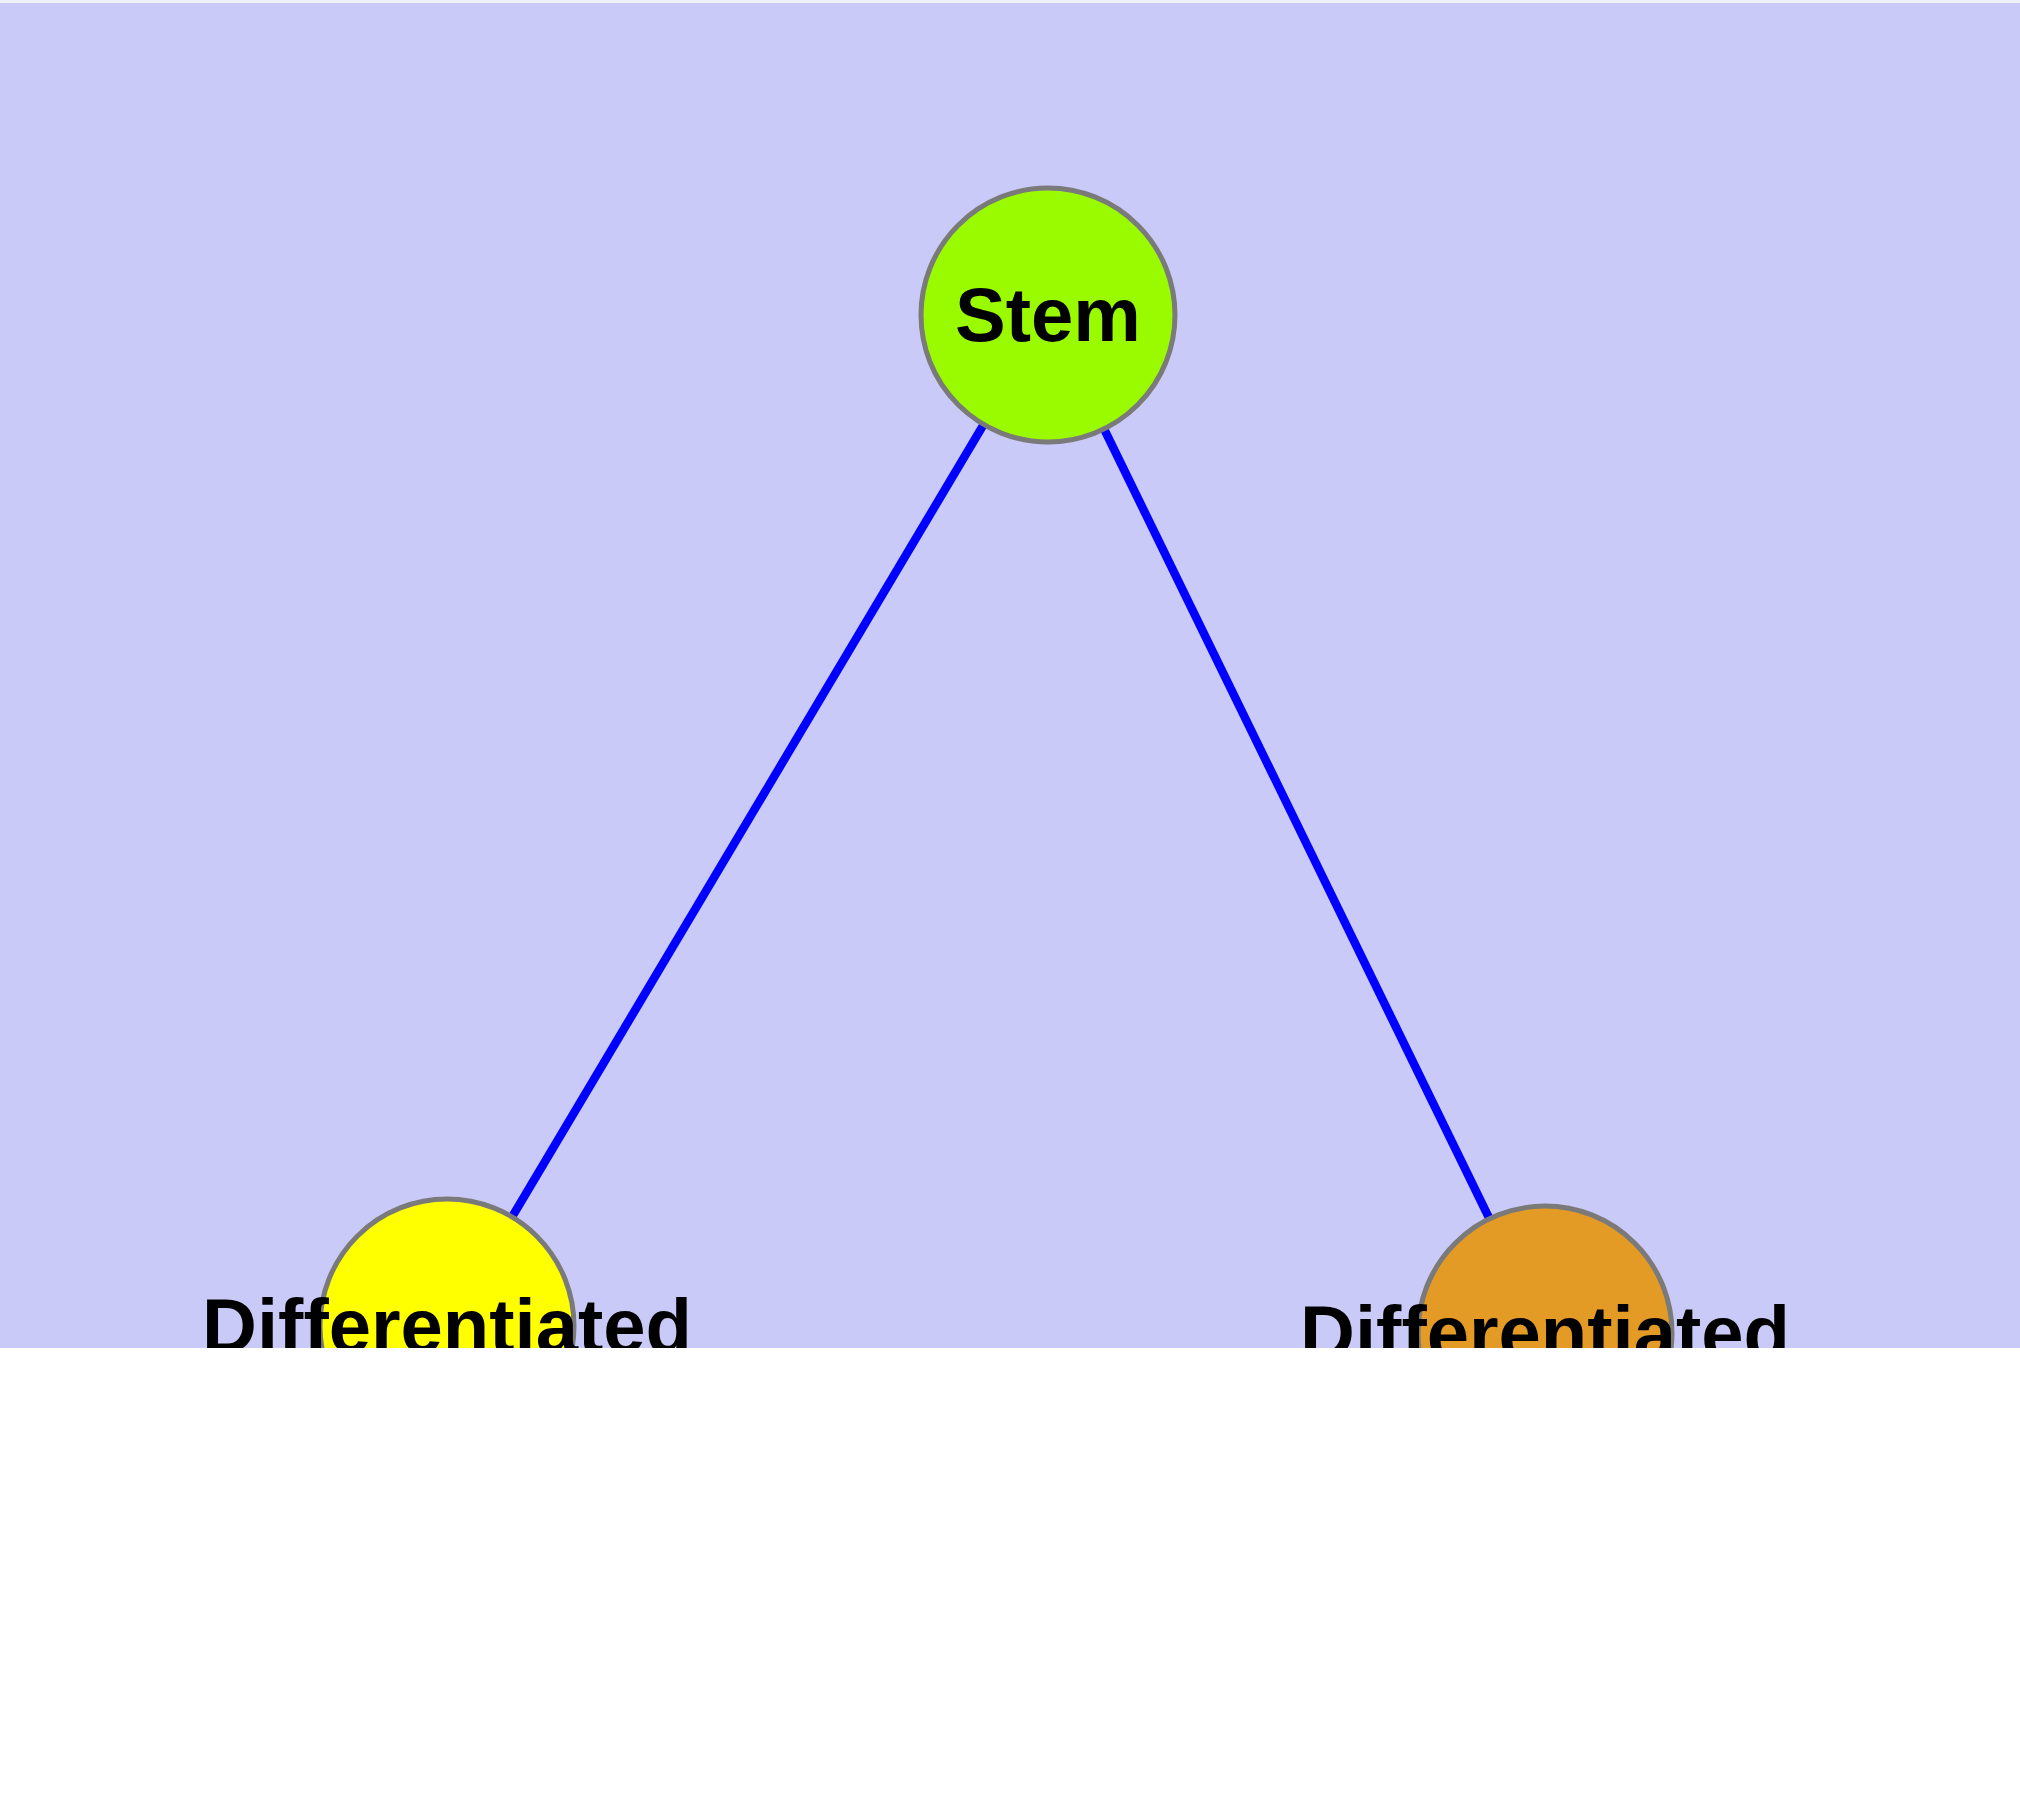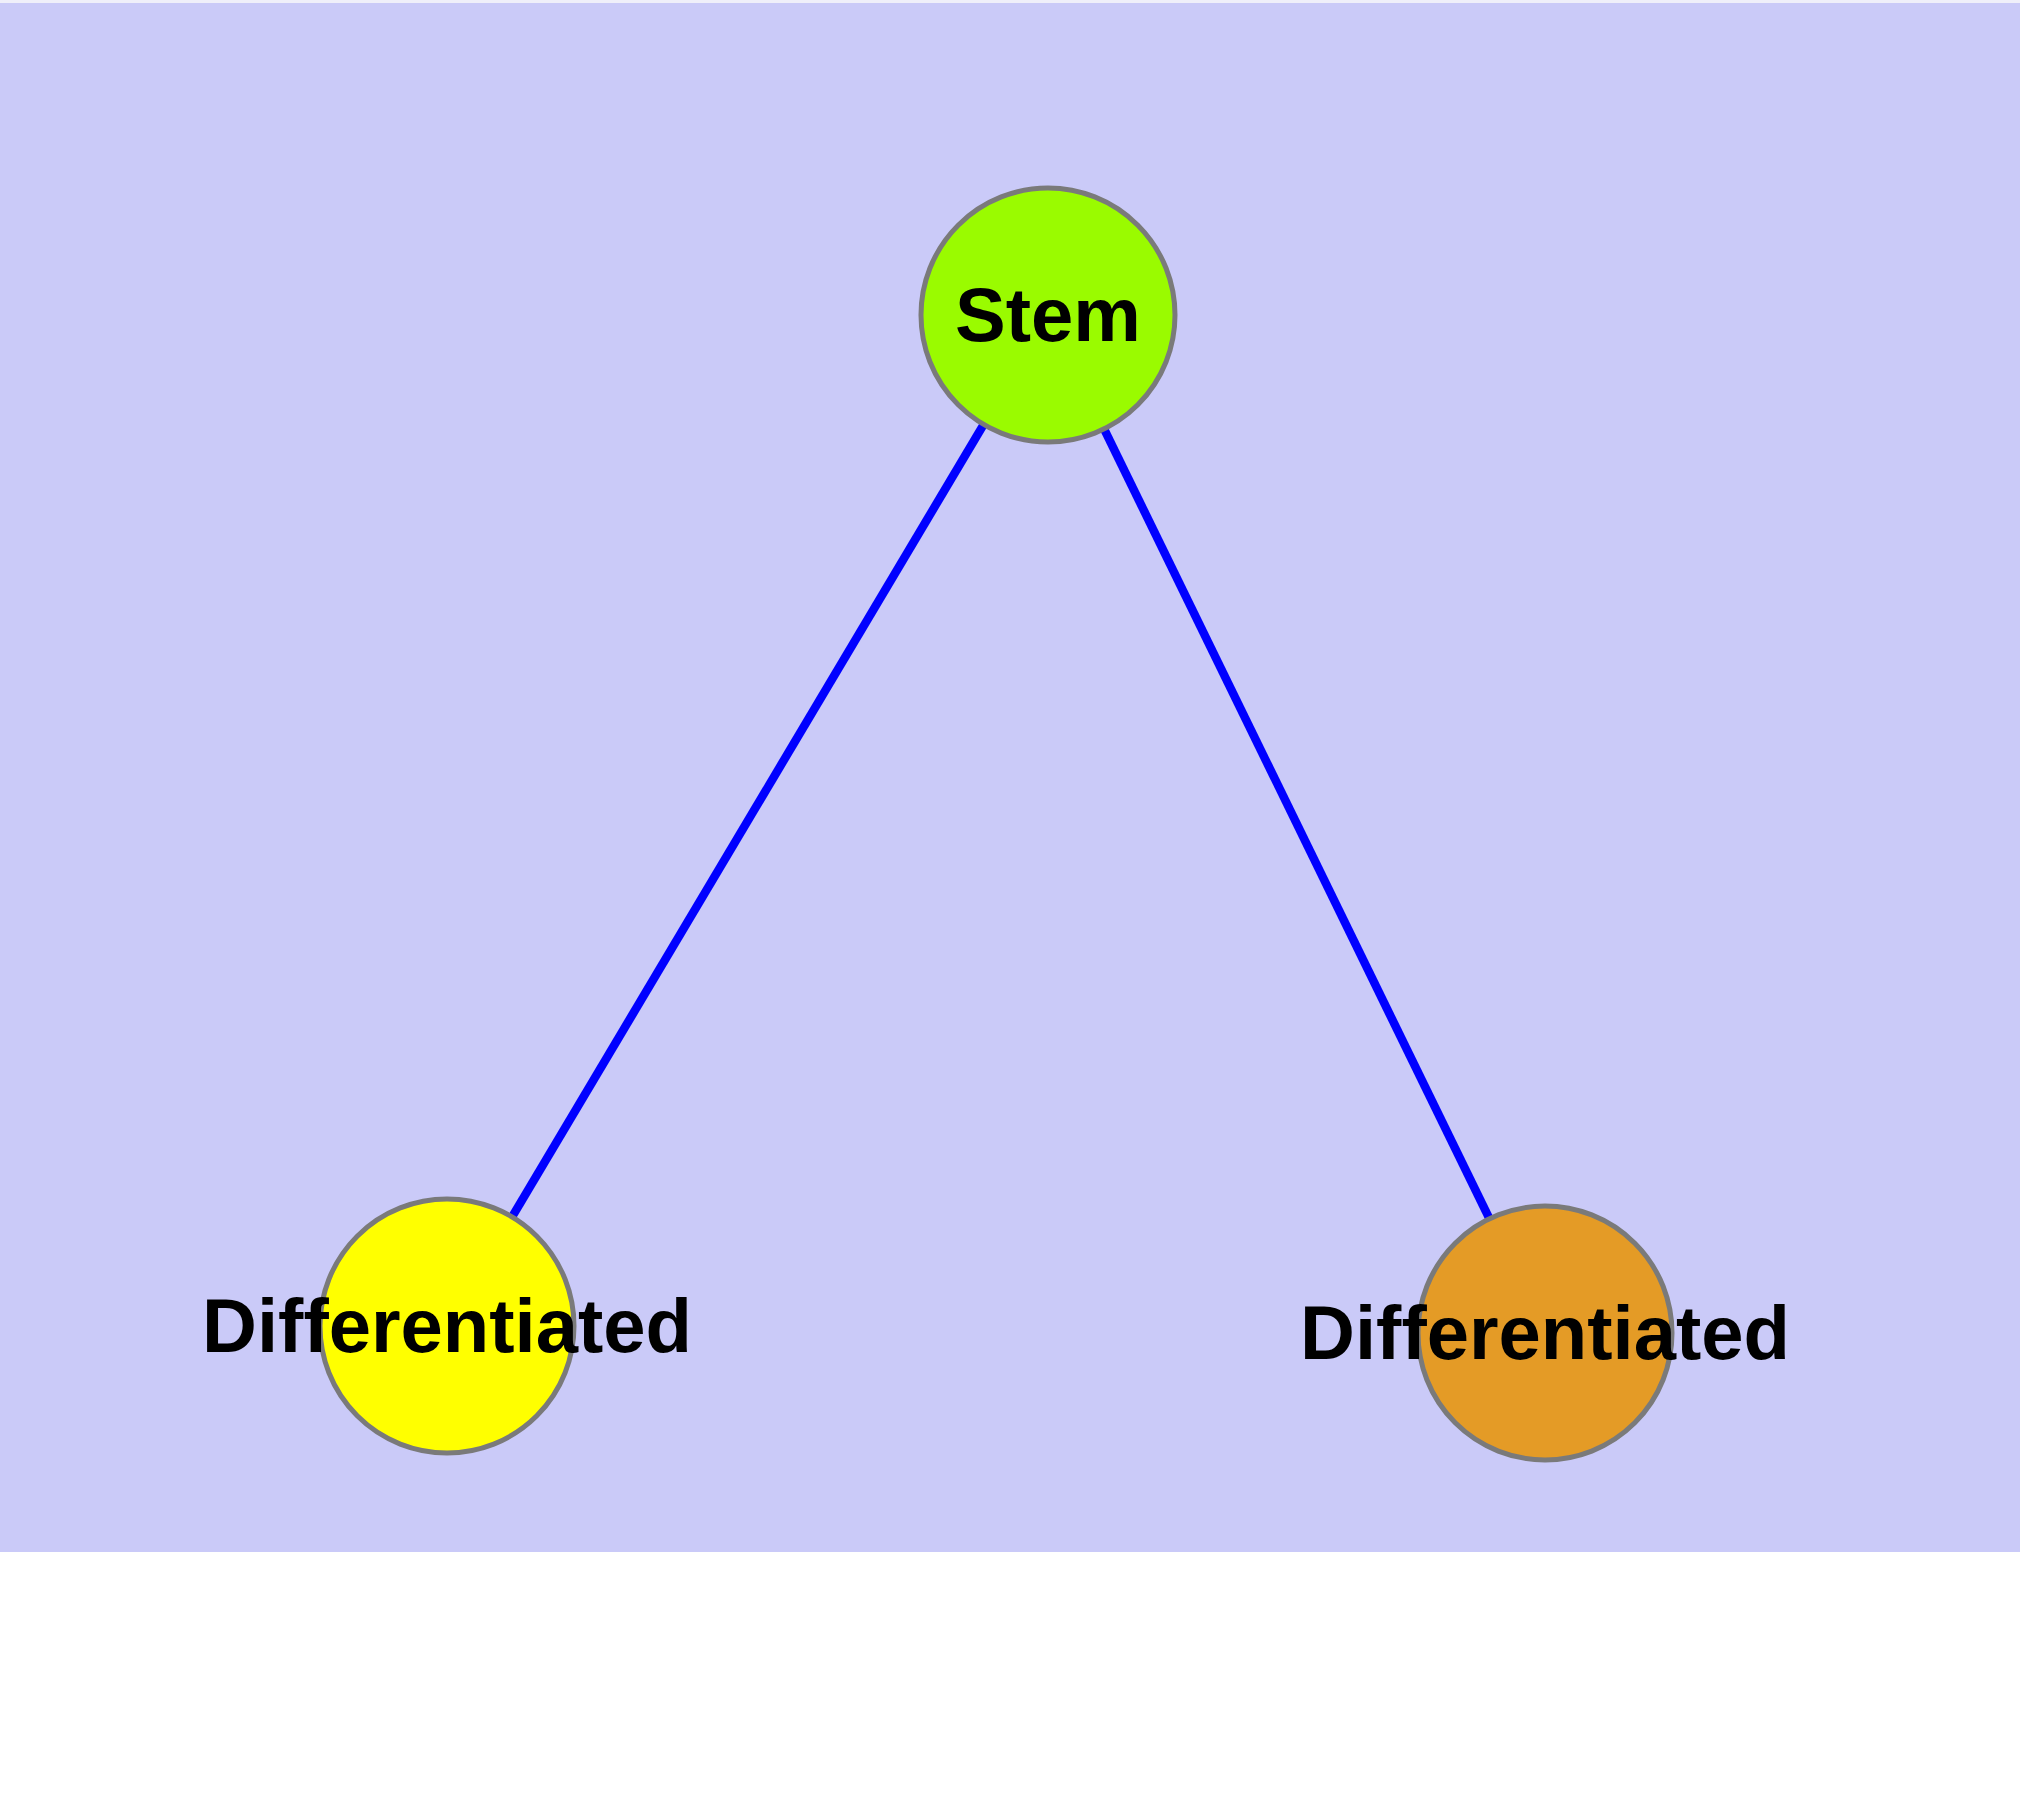--- a/index.html
+++ b/index.html
@@ -48,21 +48,21 @@
     font-size: 76px;
     line-height: 102px;
   }
   .label-line {
     display: block;
   }
 </style>
 </head>
 <body>
 
-<div class="canvas" style="width: 2021px; height: 1552px; background: rgb(202, 202, 248);">
+<div class="canvas" style="width: 2021px; height: 1348px; background: rgb(202, 202, 248);">
 
   <div class="top-edge" style="background: rgb(239, 239, 250);"></div>
 
   <svg class="edges-layer" viewBox="0 0 2384 2138" xmlns="http://www.w3.org/2000/svg">
     <line class="edge" x1="1237" y1="372" x2="527" y2="1565" stroke="#0000FF" stroke-width="10"></line>
     <line class="edge" x1="1237" y1="372" x2="1823" y2="1573" stroke="#0000FF" stroke-width="10"></line>
   </svg>
 
   <div class="node" style="left: 1048px; top: 315px;">
     <div class="circle" style="width: 249px; height: 249px; border-width: 5.1px; border-color: rgb(122, 122, 122); background: rgb(154, 251, 0);"></div>

